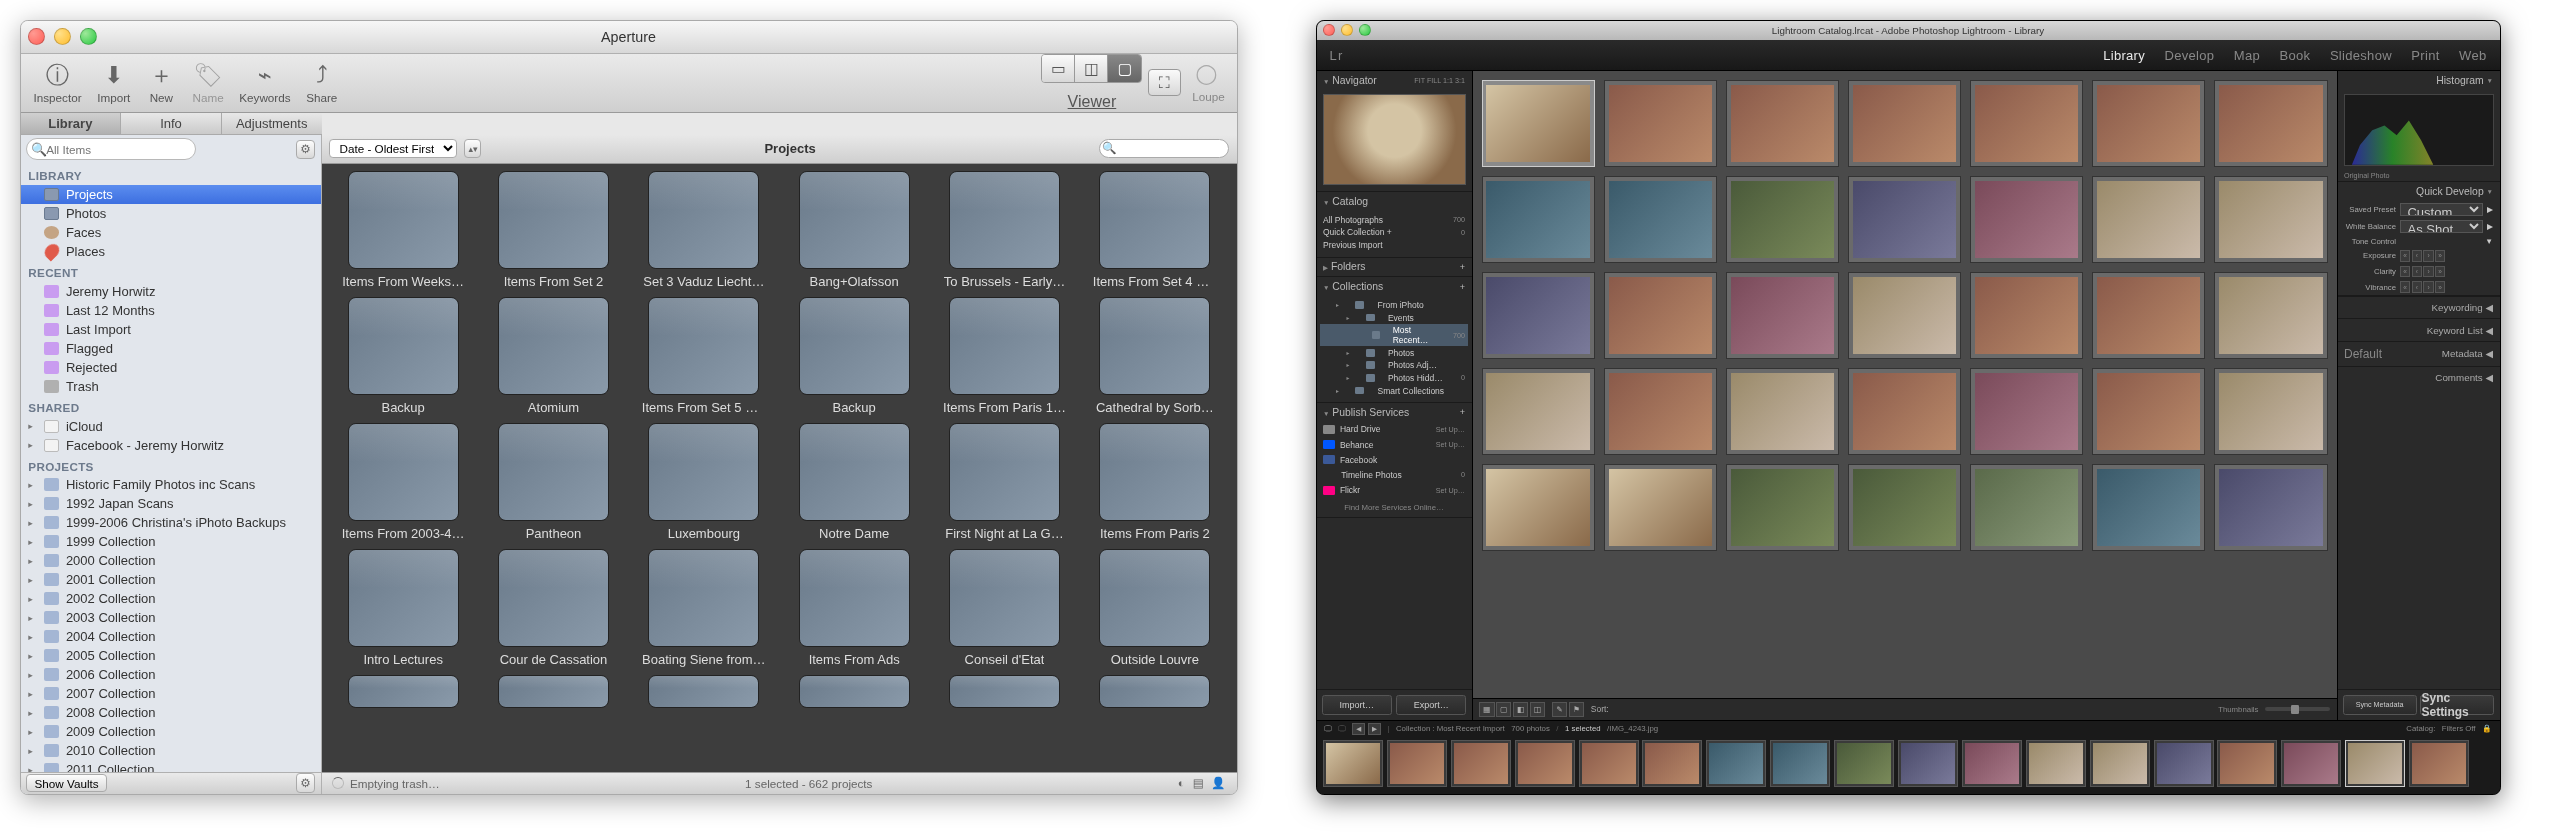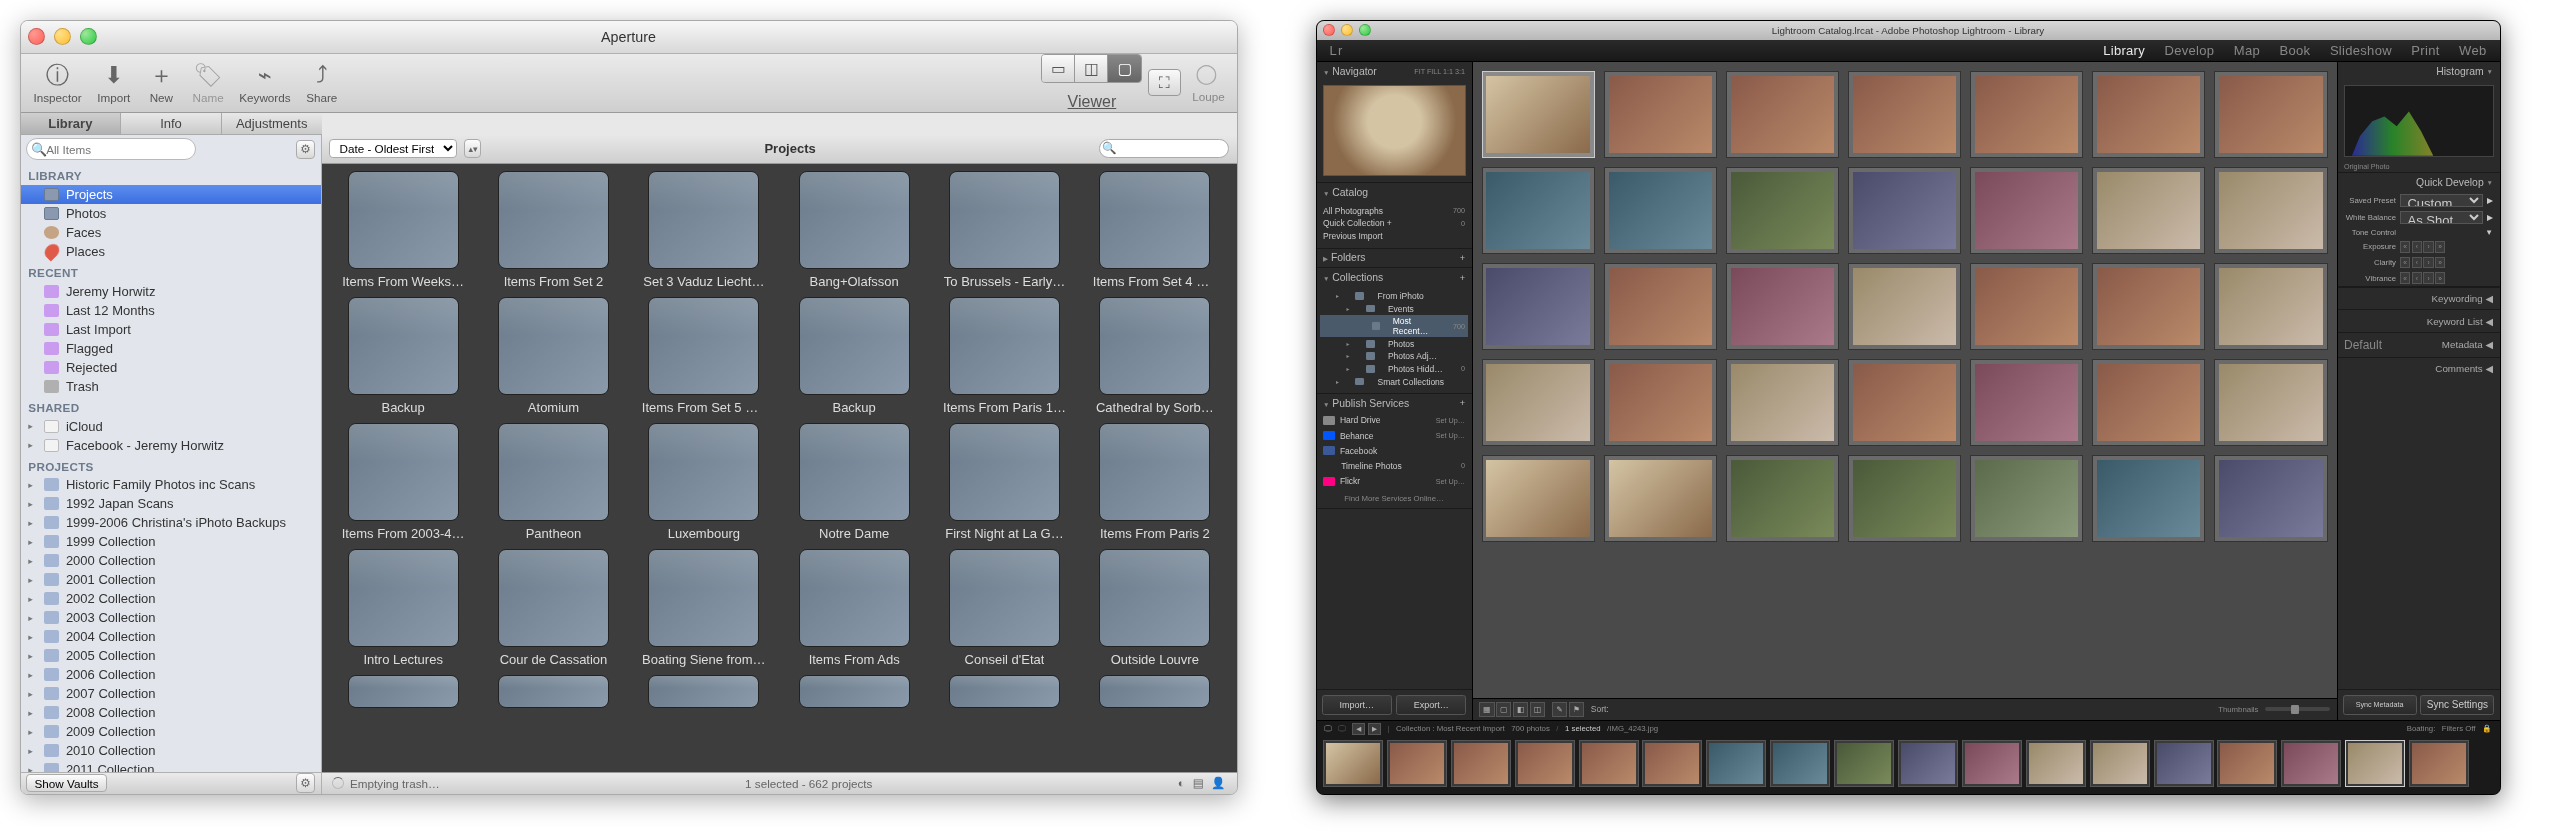--- a/index.html
+++ b/index.html
@@ -80,21 +80,21 @@
 .ap-status .center { flex: 1; text-align: center; }
 .ap-status .right-icons { display: flex; gap: 7.8px; font-size: 11.7px; color: #666; }
 
 
 .lightroom-window { width: 1185px; height: 775px; background: #1a1a1a; border-radius: 7.8px; overflow: hidden; display: flex; flex-direction: column; box-shadow: 0 5.2px 26px rgba(0,0,0,.5); border: 0.7px solid #000; }
 .lr-titlebar { height: 19.5px; background: linear-gradient(#d8d8d8,#b8b8b8); display: flex; align-items: center; padding: 0 6.5px; position: relative; }
 .lr-titlebar .tl { width: 11.7px; height: 11.7px; }
 .lr-titlebar .traffic-lights { gap: 6.5px; }
 .lr-title { position: absolute; left: 0; right: 0; text-align: center; font-size: 9.8px; color: #333; pointer-events: none; }
 
-.lr-modules { height: 22px; background: linear-gradient(#2a2a2a,#181818); display: flex; align-items: center; justify-content: flex-end; padding: 0 13px; gap: 19.5px; border-bottom: 0.7px solid #000; }
+.lr-modules { height: 31px; background: linear-gradient(#2a2a2a,#181818); display: flex; align-items: center; justify-content: flex-end; padding: 0 13px; gap: 19.5px; border-bottom: 0.7px solid #000; }
 .lr-module { font-size: 13px; color: #888; cursor: pointer; letter-spacing: 0.3px; }
 .lr-module.active { color: #e8e8e8; }
 .lr-logo { margin-right: auto; color: #888; font-size: 13px; letter-spacing: 1.3px; }
 
 .lr-body { flex: 1; display: flex; min-height: 0; }
 
 
 .lr-panel { width: 156px; background: #2a2a2a; color: #ccc; display: flex; flex-direction: column; font-size: 9px; overflow-y: auto; border-right: 0.7px solid #000; }
 .lr-panel.right { border-right: none; border-left: 0.7px solid #000; width: 163px; }
 .lr-panel-sec { border-bottom: 0.7px solid #1a1a1a; }
@@ -877,41 +877,41 @@
         <span style="font-size:12px;color:#888;">Default</span>
         <span><span>Metadata</span> <span class="tri">◀</span></span>
       </div>
       <div class="lr-collapsed-sec">
         <span></span>
           <span><span>Comments</span> <span class="tri">◀</span></span>
       </div>
       <div style="flex:1"></div>
       <div class="lr-panel-buttons">
         <div class="lr-btn" style="font-size:7.2px;">Sync Metadata</div>
-        <div class="lr-btn" style="font-size:10px;">Sync Settings</div>
+        <div class="lr-btn" style="font-size:12px;font-weight:bold;">Sync Settings</div>
       </div>
     </div>
   </div>
 
   <div class="lr-filmstrip-bar">
     <div class="lr-film-info">
       <span style="color:#aaa;">🖵</span>
       <span style="color:#666;">🖵</span>
       <div class="lr-nav-arrows">
         <span>◀</span>
         <span>▶</span>
       </div>
       <span class="sep">|</span>
       <span>Collection : Most Recent Import</span>
       <span>700 photos</span>
       <span class="sep">/</span>
       <span style="color:#ccc;">1 selected</span>
       <span>/IMG_4243.jpg</span>
       <div class="spacer"></div>
-      <span>Boating:</span>
+      <span>Catalog:</span>
       <span>Filters Off</span>
       <span>🔒</span>
     </div>
     <div class="lr-filmstrip" id="lr-filmstrip">
         <div class="lr-film-cell">
           <div class="lr-film-img v7"></div>
         </div>
         <div class="lr-film-cell">
           <div class="lr-film-img v2"></div>
         </div>

